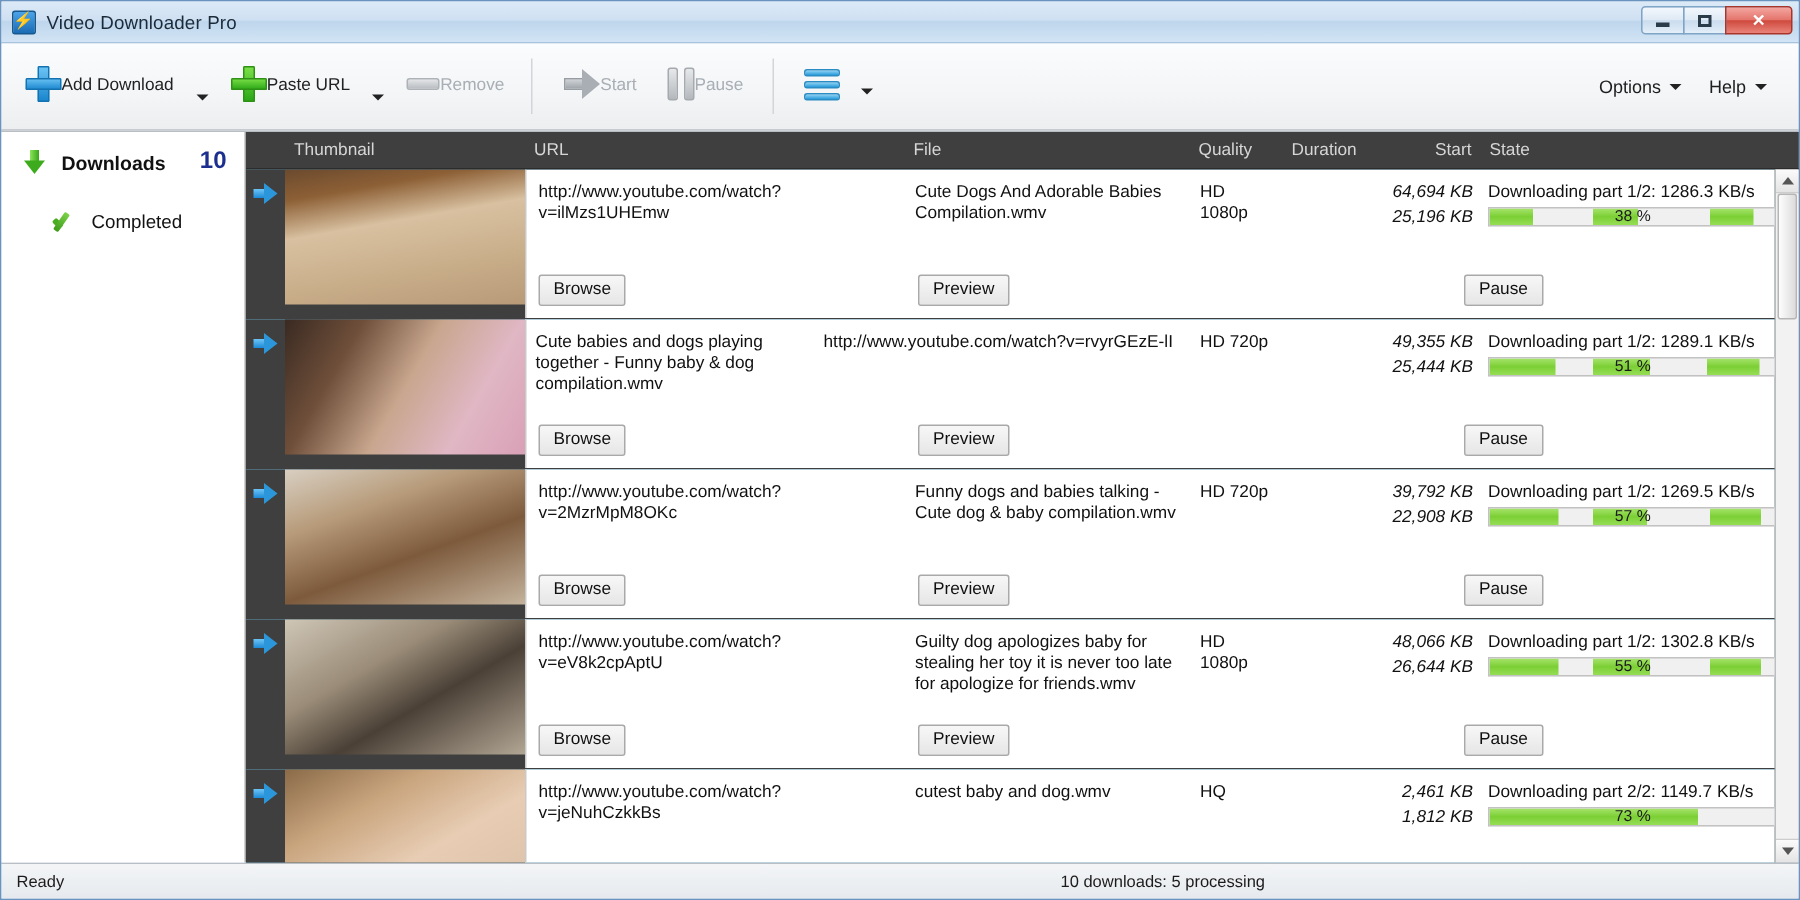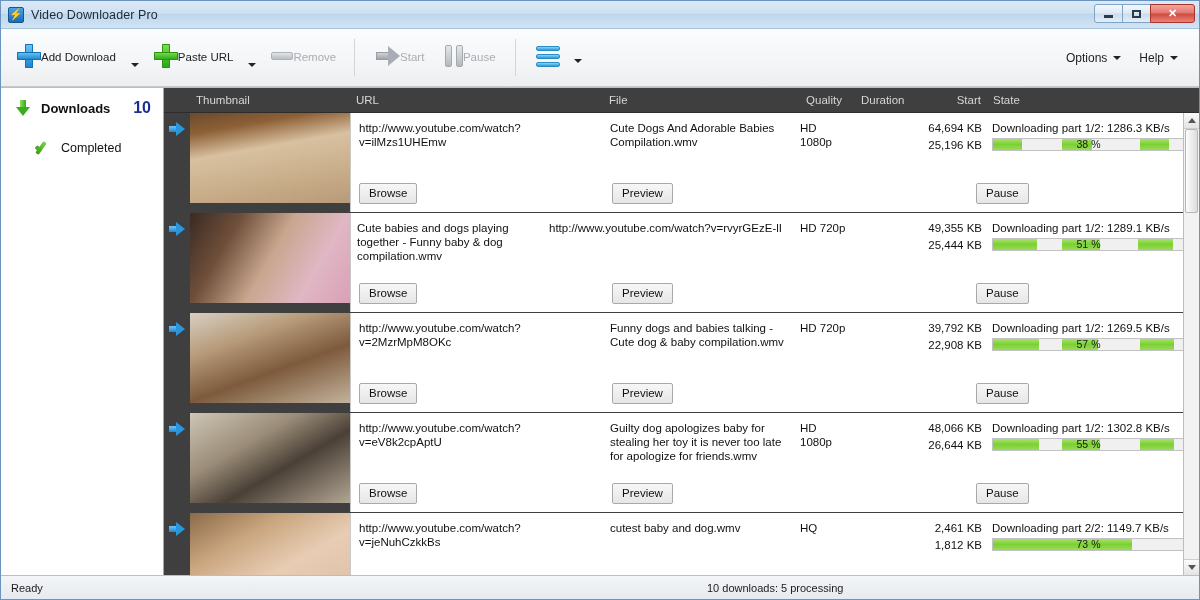--- a/index.html
+++ b/index.html
@@ -185,21 +185,21 @@
   .list-header {
     flex: 0 0 25px; background: #3f3f3f; color: #d6d6d6;
     display: flex; align-items: center; font-size: 11.5px;
     border-bottom: 1px solid #2c2c2c;
   }
   .list-header .hc { padding: 0 6px; white-space: nowrap; }
   .c-gutter { flex: 0 0 26px; }
   .c-thumb  { flex: 0 0 160px; }
   .c-url    { flex: 0 0 253px; }
   .c-file   { flex: 0 0 190px; }
-  .c-qual   { flex: 0 0 62px; text-align: center; }
+  .c-qual   { flex: 0 0 62px; }
   .c-dur    { flex: 0 0 60px; }
   .c-size   { flex: 0 0 72px; text-align: right; }
   .c-state  { flex: 1 1 auto; }
 
   .rows { flex: 1 1 auto; overflow: hidden; position: relative; background: #3f3f3f; }
 
   .row {
     display: flex; background: #7dd3fc; border-bottom: 1px solid #3f3f3f;
     height: 100px; position: relative;
   }
@@ -213,21 +213,21 @@
   }
   .row-main {
     flex: 1 1 auto; display: flex; position: relative; background: #fff;
     border-left: 1px solid #c9c9c9;
   }
   .cell { padding: 8px 6px 0; font-size: 11.5px; color: #111; line-height: 14px; }
   .cell.url { flex: 0 0 253px; padding-left: 8px; }
   .cell.file { flex: 0 0 190px; }
   .cell.qual { flex: 0 0 62px; }
   .cell.dur  { flex: 0 0 60px; }
-  .cell.size { flex: 0 0 72px; text-align: right; }
+  .cell.size { flex: 0 0 72px; text-align: right; font-style: italic; }
   .cell.state{ flex: 1 1 auto; padding-left: 4px; }
 
   .btn {
     position: absolute; bottom: 8px;
     font-size: 11.5px; padding: 2px 9px 3px;
     background: linear-gradient(to bottom, #f7f7f7, #e6e6e6);
     border: 1px solid #a9a9a9; border-radius: 2px; color: #111;
     cursor: default; line-height: 14px;
   }
   .btn.browse  { left: 8px; }

